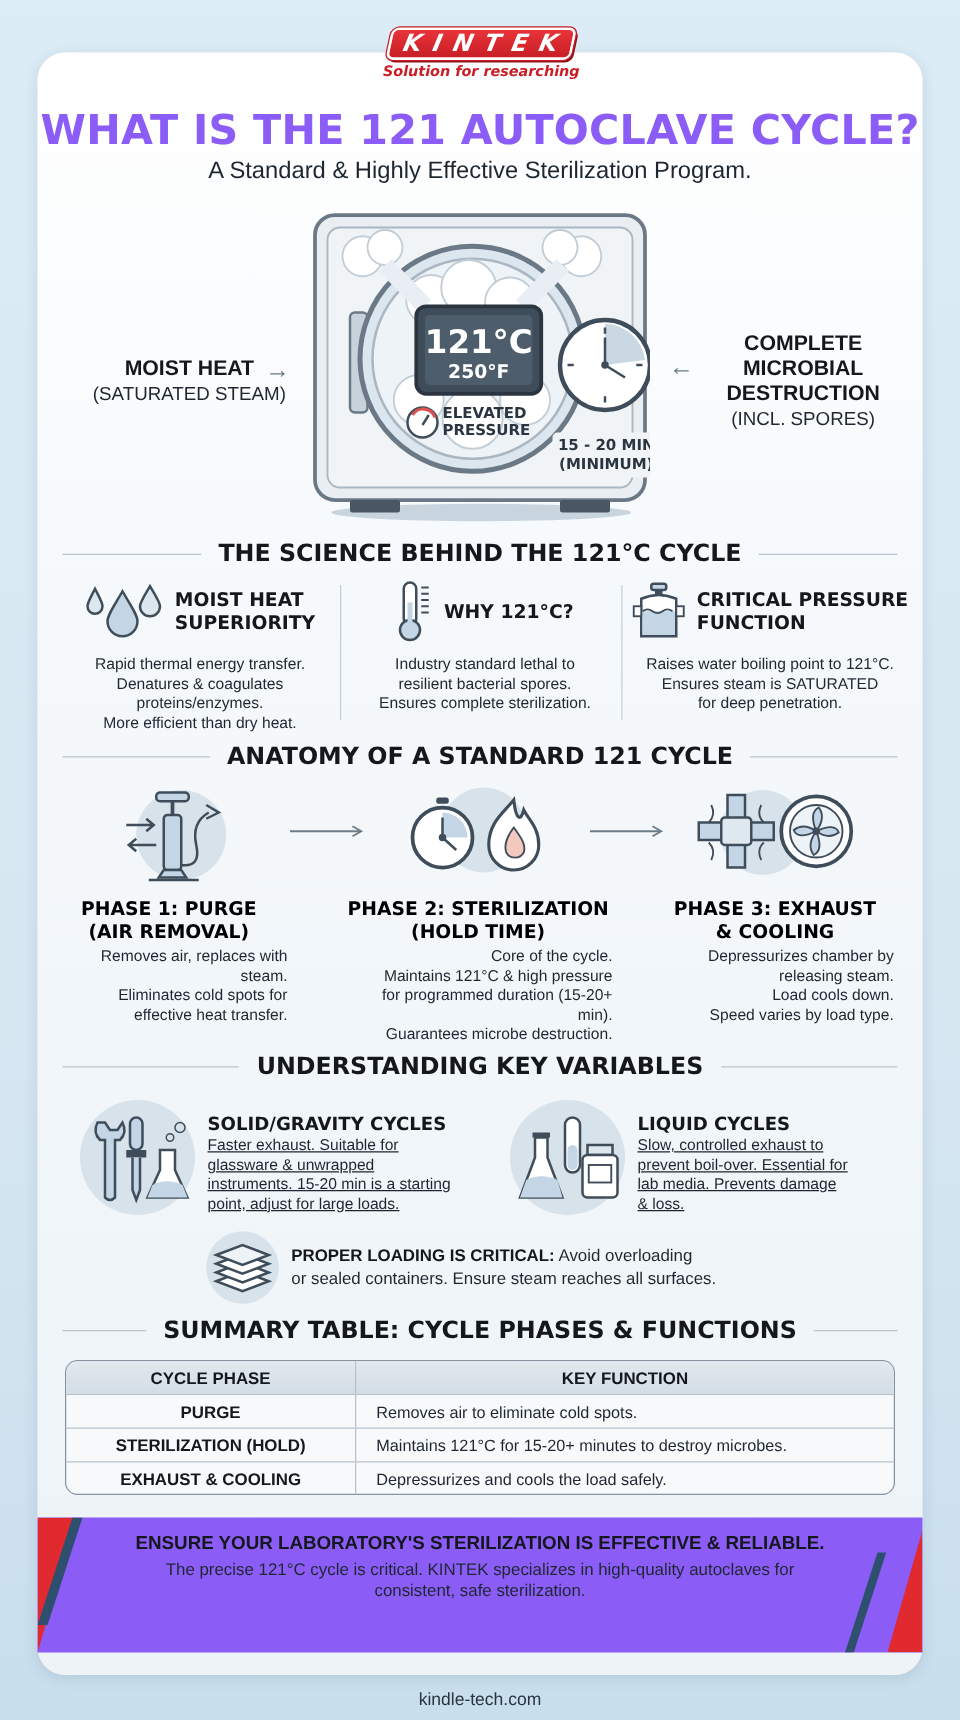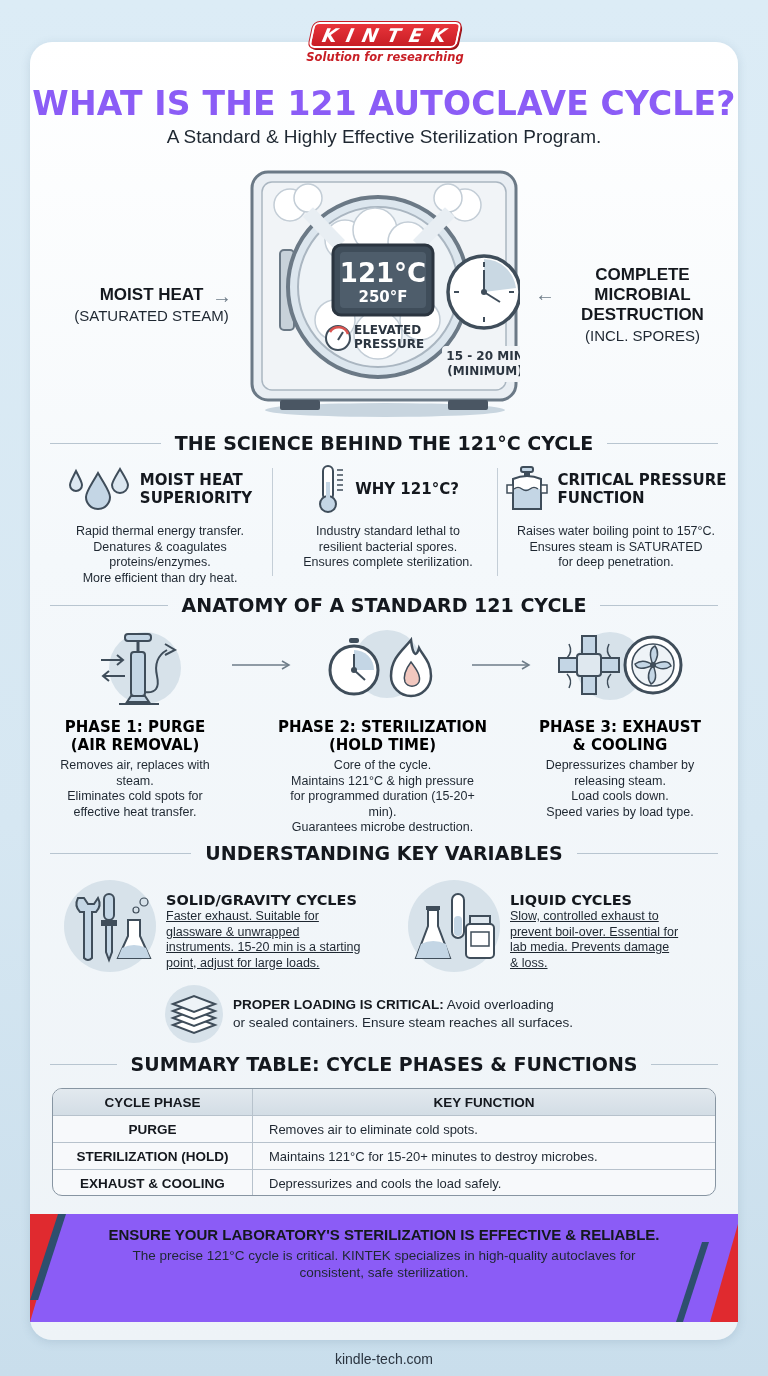--- a/index.html
+++ b/index.html
@@ -66,21 +66,21 @@
   .sci-col { position: absolute; top: 462px; text-align: center; }
   .sci-col .head { display: flex; align-items: center; justify-content: center; gap: 8px; height: 54px; }
   .sci-col .head .t { font-size: 15px; font-weight: bold; color: #14181e; text-align: left; line-height: 18px; font-family: "DejaVu Sans", sans-serif; }
   .sci-col .body { font-size: 12.5px; line-height: 15.5px; color: #1e2731; margin-top: 8px; }
   .vdiv { position: absolute; width: 1px; background: #c4ced7; }
 
   
   .phase { position: absolute; top: 628px; text-align: center; }
   .phase .icon-wrap { height: 85px; position: relative; }
   .phase .ph-t { font-size: 15px; font-weight: bold; color: #000000; line-height: 18px; margin-top: 5px; font-family: "DejaVu Sans", sans-serif; }
-  .phase .ph-b { font-size: 12.5px; line-height: 15.5px; color: #1e2731; margin-top: 4px; }
+  .phase .ph-b { font-size: 12.5px; line-height: 15.5px; color: #1e2731; margin-top: 4px; text-align: right; }
   .flow-arrow { position: absolute; top: 660px; width: 60px; height: 10px; }
 
   
   .var { position: absolute; display: flex; gap: 10px; }
   .var .circ { width: 92px; height: 92px; border-radius: 50%; background: #d7e2ea; flex: none; position: relative; }
   .var .vt { font-size: 14.5px; font-weight: bold; color: #14181e; margin-top: 12px; font-family: "DejaVu Sans", sans-serif; }
   .var .vb { font-size: 12.5px; line-height: 15.5px; color: #1e2731; margin-top: 1px; text-decoration: underline; }
 
   .loading { position: absolute; left: 165px; top: 985px; width: 460px; display: flex; align-items: center; gap: 10px; }
   .loading .circ { width: 58px; height: 58px; border-radius: 50%; background: #d7e2ea; flex: none; position: relative; }
@@ -88,21 +88,21 @@
   .loading .lt b { color: #14181e; }
 
   
   .tbl {
     position: absolute; left: 52px; top: 1088px; width: 664px; height: 108px;
     border: 1.5px solid #8795a2; border-radius: 10px; overflow: hidden; background: #f7f9fb;
   }
   .tbl .row { display: flex; height: 27px; border-bottom: 1px solid #b7c2cc; }
   .tbl .row:last-child { border-bottom: none; }
   .tbl .row.hdr { background: linear-gradient(180deg, #e2e9ef, #d3dde5); }
-  .tbl .c1 { width: 200px; border-right: 1px solid #b7c2cc; display: flex; align-items: center; justify-content: center; font-size: 13.5px; font-weight: bold; color: #14181e; }
+  .tbl .c1 { width: 232px; border-right: 1px solid #b7c2cc; display: flex; align-items: center; justify-content: center; font-size: 13.5px; font-weight: bold; color: #14181e; }
   .tbl .c2 { flex: 1; display: flex; align-items: center; padding-left: 16px; font-size: 13px; color: #1e2731; }
   .tbl .hdr .c2 { justify-content: center; padding-left: 0; font-weight: bold; font-size: 13.5px; color: #14181e; }
 
   
   .banner {
     position: absolute; left: 30px; top: 1214px; width: 708px; height: 108px;
     background: #8b5cf6; overflow: hidden;
   }
   .banner .red-l2 { position: absolute; left: 0; top: 0; width: 14px; height: 108px; background: linear-gradient(90deg,#e02a2f,#e02a2f); clip-path: polygon(0 0,100% 0,0 100%); }
   .banner .navy-l { position: absolute; left: 14px; top: 0px; width: 8px; height: 86px; background: #2e4f6e; transform: skewX(-18deg); transform-origin: top left; left: 28px; }
@@ -259,21 +259,21 @@
         <rect x="2" y="20" width="6" height="8" fill="#fff" stroke="#3f4d5a" stroke-width="1.5"></rect>
         <rect x="36" y="20" width="6" height="8" fill="#fff" stroke="#3f4d5a" stroke-width="1.5"></rect>
       </svg>
     </span>
     <div class="t">
         <div>CRITICAL PRESSURE</div>
         <div>FUNCTION</div>
       </div>
   </div>
   <div class="body">
-    <div>Raises water boiling point to 157°C.</div>
+    <div>Raises water boiling point to 121°C.</div>
     <div>Ensures steam is SATURATED</div>
     <div>for deep penetration.</div>
   </div>
 </div>
 
 <div class="sec-head" style="top:594px;">
   <div class="line"></div>
   <div class="txt">ANATOMY OF A STANDARD 121 CYCLE</div>
   <div class="line"></div>
 </div>

